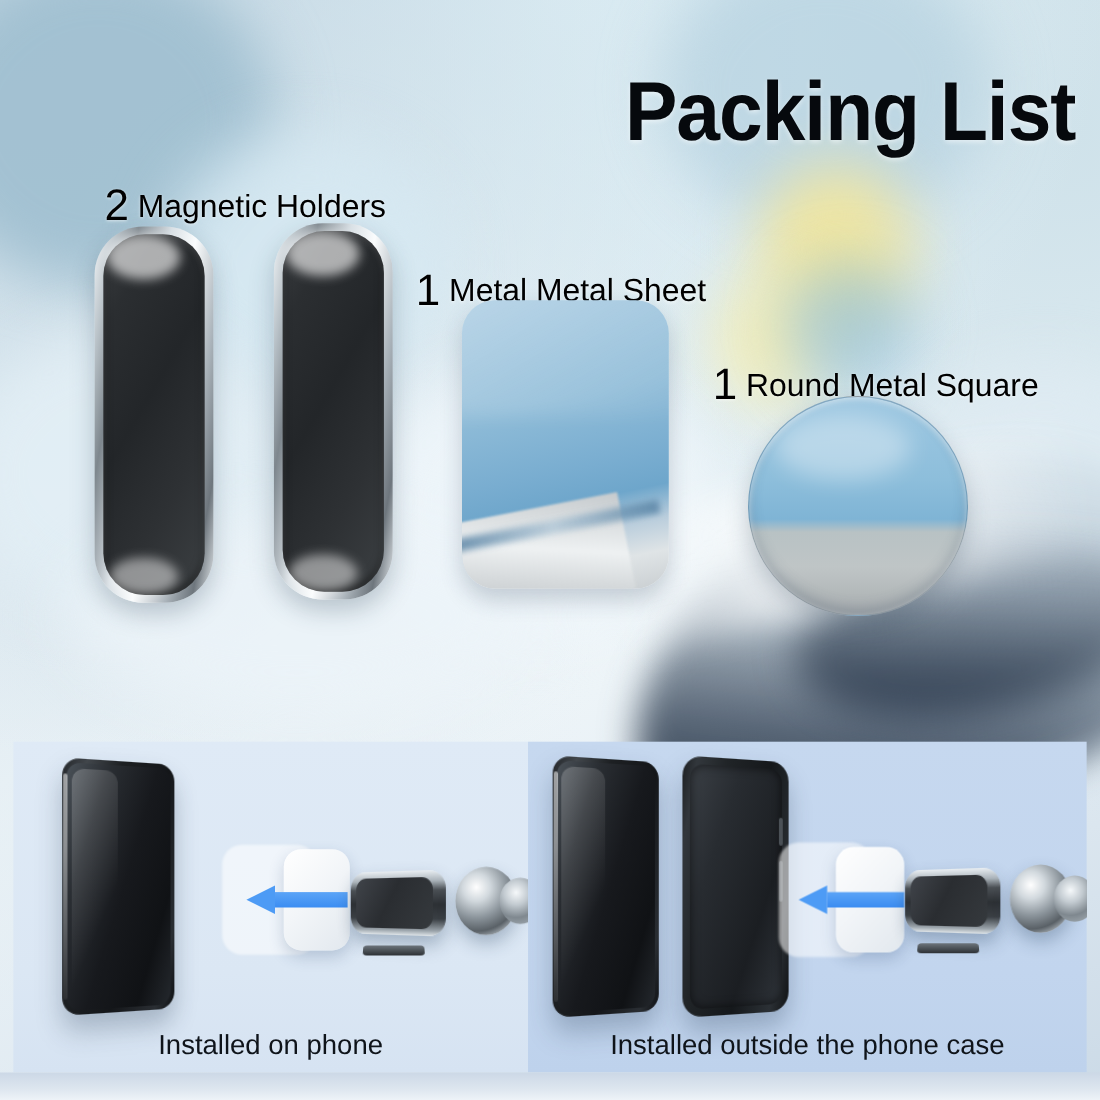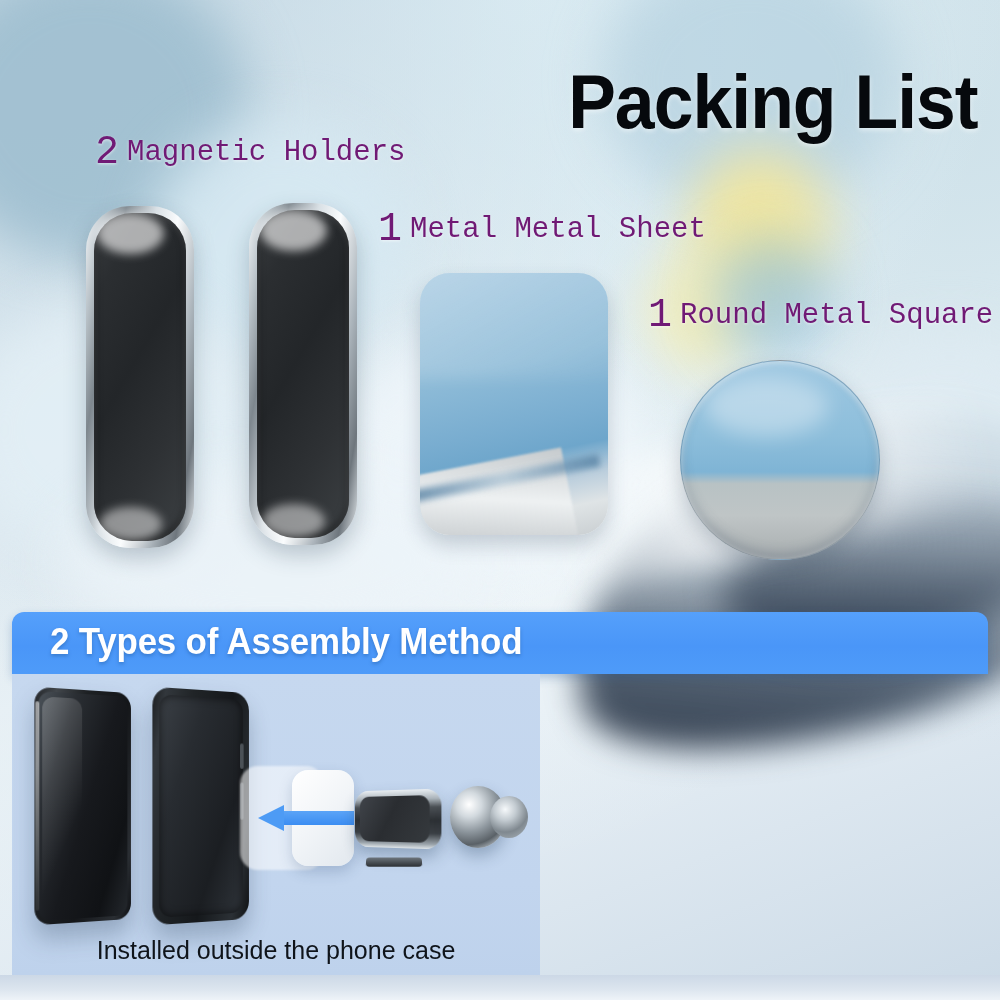--- a/index.html
+++ b/index.html
@@ -59,23 +59,24 @@
   }
   .packing-title{
     position:absolute;right:22px;top:58px;
     font-size:76px;font-weight:700;color:#06090d;letter-spacing:-1px;
     font-family:"Liberation Sans","DejaVu Sans",sans-serif;
     transform:scaleX(.94);transform-origin:100% 50%;
     text-shadow:0 2px 5px rgba(255,255,255,.55);white-space:nowrap;
   }
 
   .item-label{
-    position:absolute;color:#701a75;white-space:nowrap;
-    font-family:Liberation Mono, monospace;
+    position:absolute;color:#000000;white-space:nowrap;
+    font-family:Liberation Sans, sans-serif;
     text-shadow:0 1px 3px rgba(255,255,255,.6);
+    margin-top:35px;
   }
   .item-label .qty{font-size:40px;font-weight:400;vertical-align:-3px;}
   .item-label .txt{font-size:29px;font-weight:400;margin-left:8px;}
 
   .lab-holders{left:95px;top:130px;}
   .lab-square {left:378px;top:207px;}
   .lab-round  {left:648px;top:293px;}
 
   
   .holder{
@@ -304,26 +305,45 @@
   </div>
 
   <div class="item-label lab-round">
     <span class="qty">1</span><span class="txt">Round Metal Square</span>
   </div>
   <div class="sheet-round">
     <div class="rim"></div>
     <div class="hi"></div>
   </div>
 
-  <div class="banner">
-    <div class="banner-text">2 Types of Assembly Method</div>
-  </div>
 
   <div class="panels">
 
+    <div class="panel panel-left">
+      <div class="phone" style="left:42px;top:18px;width:110px;height:228px;">
+        <div class="screen"></div>
+        <div class="gloss"></div>
+        <div class="edge"></div>
+      </div>
+      <div class="plate-ghost" style="left:190px;top:94px;width:86px;height:100px;"></div>
+      <div class="plate" style="left:246px;top:98px;width:60px;height:92px;"></div>
+      <div class="arrow" style="left:212px;top:131px;width:92px;">
+        <div class="shaft"></div>
+        <div class="head"></div>
+      </div>
+      <div class="mount" style="left:300px;top:110px;width:150px;height:80px;">
+        <div class="body">
+          <div class="face"></div>
+        </div>
+        <div class="knob"></div>
+        <div class="knob2"></div>
+        <div class="clip"></div>
+      </div>
+      <div class="panel-caption">Installed on phone</div>
+    </div>
 
     <div class="panel panel-right">
       <div class="phone" style="left:20px;top:16px;width:104px;height:232px;">
         <div class="screen"></div>
         <div class="gloss"></div>
         <div class="edge"></div>
       </div>
       <div class="phone-case" style="left:138px;top:16px;width:104px;height:232px;">
         <div class="inner"></div>
         <div class="btn" style="top:52px;height:26px;"></div>

